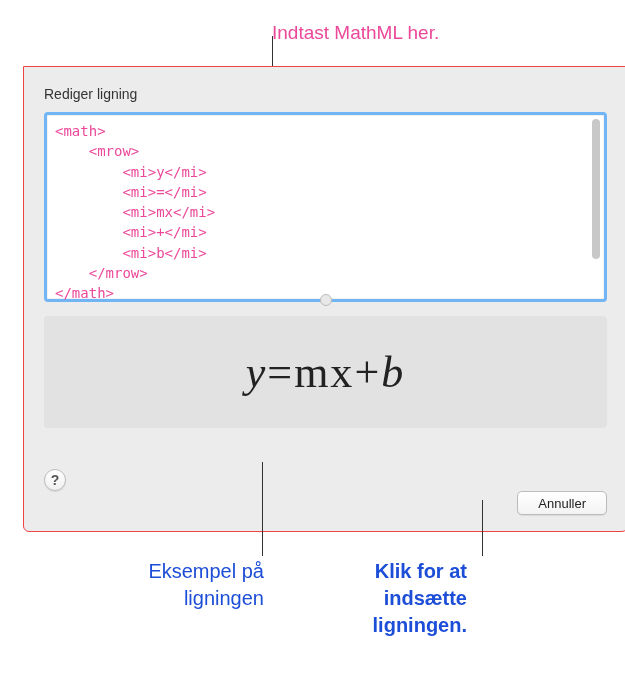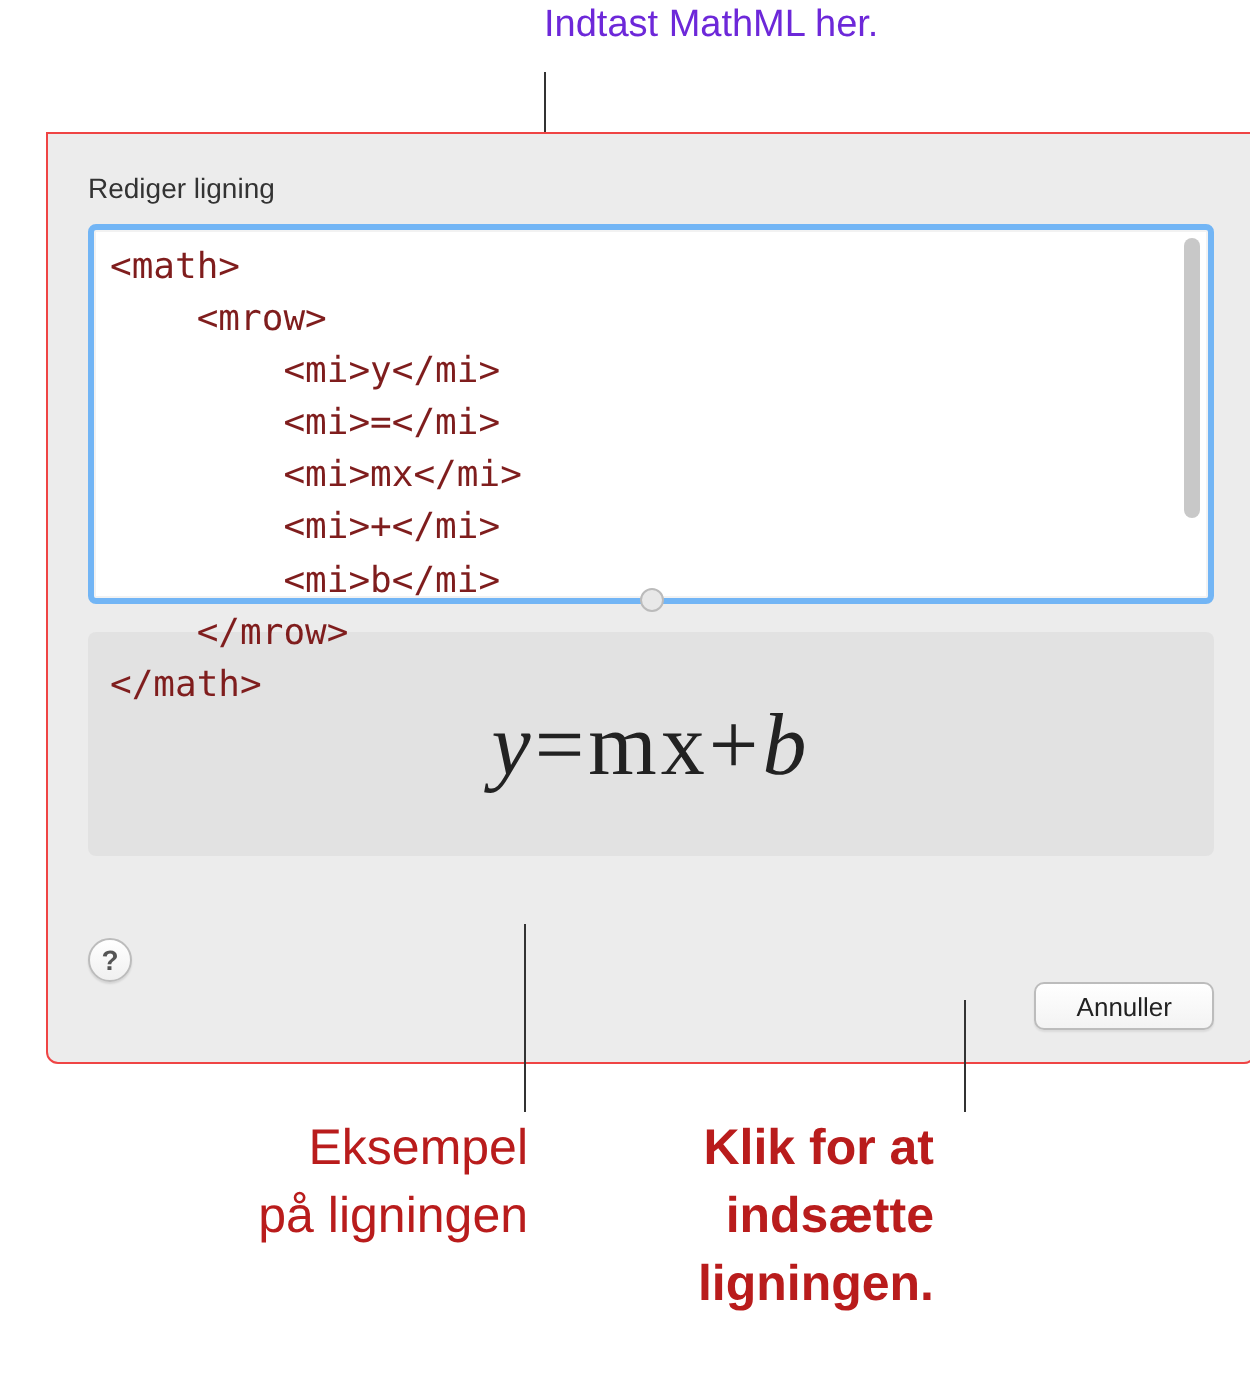--- a/index.html
+++ b/index.html
@@ -9,24 +9,24 @@
     }
     body {
       font-family: -apple-system, BlinkMacSystemFont, "Helvetica Neue", sans-serif;
       width: 625px;
       height: 700px;
       background: #fff;
       position: relative;
     }
     .annotation-top {
       position: absolute;
-      top: 2px;
+      top: 22px;
       left: 272px;
       font-size: 19px;
-      color: #6d28d9;
+      color: #ec4899;
       text-align: right;
     }
     .leader-top {
       position: absolute;
       top: 36px;
       left: 272px;
       width: 1px;
       height: 85px;
       background: #333;
     }
@@ -51,24 +51,24 @@
       height: 190px;
       background: #fff;
       border: 3px solid #72b5f5;
       border-radius: 4px;
       position: relative;
       box-shadow: 0 0 0 1px rgba(0,0,0,0.05) inset;
     }
     .code-content {
       padding: 6px 8px;
       font-family: Menlo, Monaco, Consolas, monospace;
-      font-size: 18px;
+      font-size: 14px;
       line-height: 1.45;
       white-space: pre;
-      color: #7f1d1d;
+      color: #ec4899;
     }
     .scrollbar {
       position: absolute;
       right: 4px;
       top: 4px;
       width: 8px;
       height: 140px;
       background: #c8c8c8;
       border-radius: 4px;
     }
@@ -141,22 +141,22 @@
       margin-top: 47px;
     }
     .btn-primary {
       background: linear-gradient(#4aa3ff, #1a7eff);
       border: 1px solid #1668d8;
       color: #fff;
       padding: 0 26px;
     }
     .annotation-bottom {
       position: absolute;
-      font-size: 25px;
-      color: #b91c1c;
+      font-size: 20px;
+      color: #1d4ed8;
       text-align: right;
       line-height: 1.35;
     }
     .ann-left {
       top: 558px;
       left: 124px;
       width: 140px;
     }
     .ann-right {
       top: 558px;

